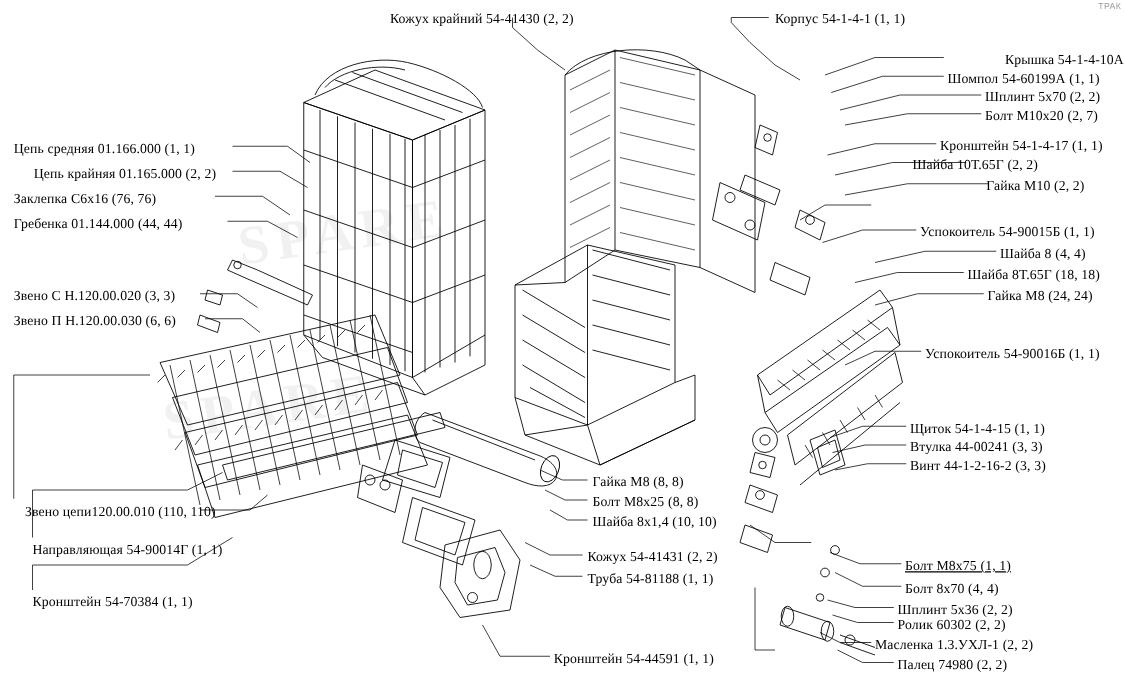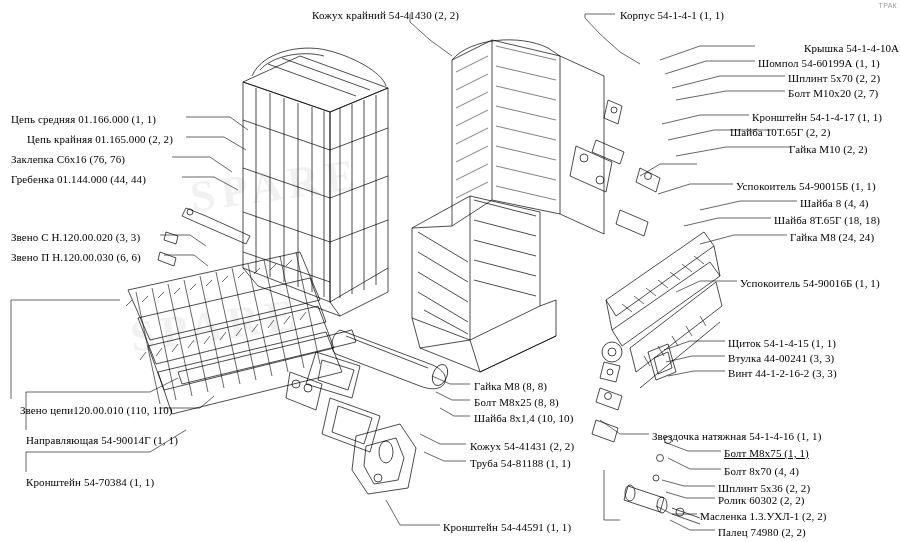--- a/index.html
+++ b/index.html
@@ -364,21 +364,20 @@
   <div class="label" style="left:730px; top:126px;text-align:center;">Шайба 10Т.65Г (2, 2)</div>
   <div class="label" style="left:789px; top:143px;">Гайка М10 (2, 2)</div>
   <div class="label" style="left:736px; top:180px;">Успокоитель 54-90015Б (1, 1)</div>
   <div class="label" style="left:800px; top:197px;">Шайба 8 (4, 4)</div>
   <div class="label" style="left:774px; top:214px;">Шайба 8Т.65Г (18, 18)</div>
   <div class="label" style="left:790px; top:231px;">Гайка М8 (24, 24)</div>
   <div class="label" style="left:740px; top:277px;">Успокоитель 54-90016Б (1, 1)</div>
   <div class="label" style="left:728px; top:337px;">Щиток 54-1-4-15 (1, 1)</div>
   <div class="label" style="left:728px; top:352px;">Втулка 44-00241 (3, 3)</div>
   <div class="label" style="left:728px; top:367px;">Винт 44-1-2-16-2 (3, 3)</div>
-  <div class="label" style="left:652px; top:430px;">Звездочка натяжная 54-1-4-16 (1, 1)</div>
   <div class="label" style="left:724px; top:447px;text-decoration:underline;">Болт М8х75 (1, 1)</div>
   <div class="label" style="left:724px; top:465px;">Болт 8х70 (4, 4)</div>
   <div class="label" style="left:718px; top:482px;">Шплинт 5х36 (2, 2)</div>
   <div class="label" style="left:718px; top:494px;">Ролик 60302 (2, 2)</div>
   <div class="label" style="left:700px; top:510px;">Масленка 1.3.УХЛ-1 (2, 2)</div>
   <div class="label" style="left:718px; top:526px;">Палец 74980 (2, 2)</div>
 
   <div class="label" style="left:11px; top:113px;">Цепь средняя 01.166.000 (1, 1)</div>
   <div class="label" style="left:11px; top:133px;margin-left:16px;">Цепь крайняя 01.165.000 (2, 2)</div>
   <div class="label" style="left:11px; top:153px;">Заклепка С6х16 (76, 76)</div>

